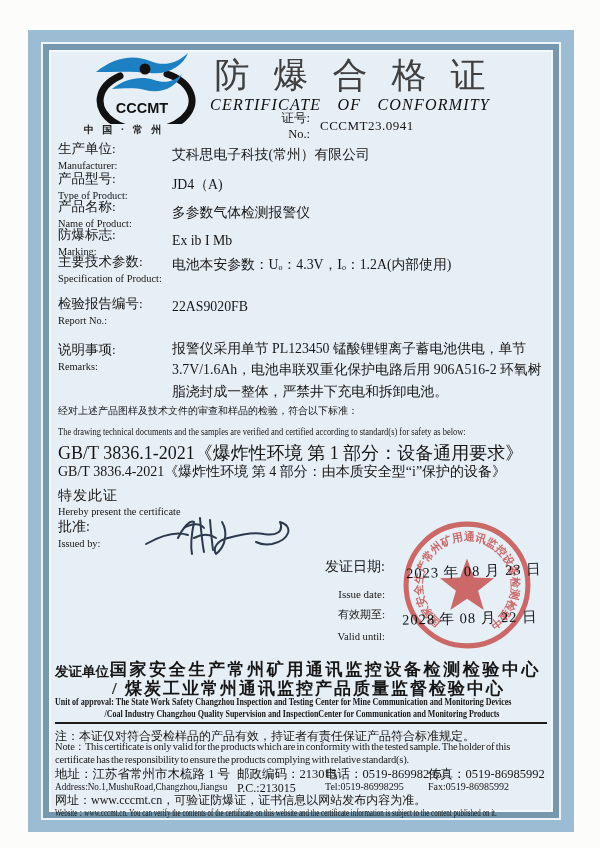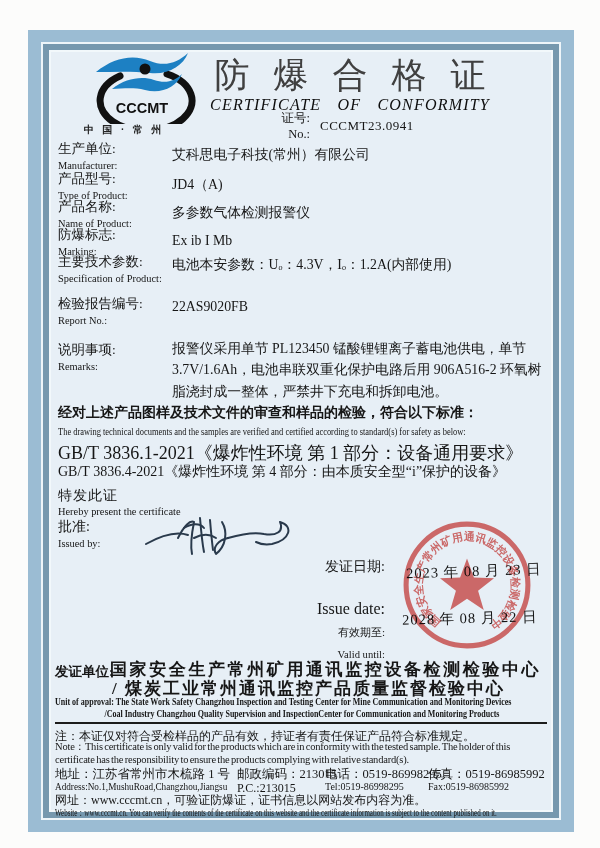--- a/index.html
+++ b/index.html
@@ -25,34 +25,34 @@
   .certno-label{left:248px;top:110px;width:62px;text-align:right;font-size:12.5px;line-height:1.3;}
   .certno-value{left:320px;top:118px;font-size:13px;letter-spacing:.5px;}
 
   
   .f-label{left:58px;width:112px;}
   .f-label .zh{font-size:13.5px;white-space:nowrap;}
   .f-label .en{font-size:10.4px;margin-top:2px;white-space:nowrap;}
   .f-value{left:172px;width:374px;font-size:13.8px;line-height:1.55;}
 
   
-  .std-intro-zh{left:58px;top:404px;font-size:14px;font-weight:bold;}
+  .std-intro-zh{left:58px;top:404px;font-size:10px;}
   .std-intro-en{left:58px;top:426px;font-size:10.3px;transform:scaleX(.82);transform-origin:left top;white-space:nowrap;}
   .std-1{left:58px;top:441px;font-size:18px;}
   .std-2{left:58px;top:463px;font-size:14px;}
   .present-zh{left:58px;top:487px;font-size:14px;letter-spacing:1px;}
   .present-en{left:58px;top:506px;font-size:10.4px;}
   .approve-zh{left:58px;top:518px;font-size:14px;}
   .approve-en{left:58px;top:538px;font-size:10.4px;}
 
   .signature{left:138px;top:508px;}
 
   .dates-labels{left:250px;top:558px;width:135px;text-align:right;}
   .dates-labels .zh1{font-size:14px;}
-  .dates-labels .en1{font-size:16px;margin-top:24px;}
+  .dates-labels .en1{font-size:11px;margin-top:12px;}
   .dates-labels .zh2{font-size:11px;margin-top:7px;}
   .dates-labels .en2{font-size:10.6px;margin-top:9px;}
   .date-issue{left:406px;top:562px;font-size:14.5px;letter-spacing:1px;transform:rotate(-2deg);white-space:nowrap;}
   .date-valid{left:402px;top:609px;font-size:14.5px;letter-spacing:1px;transform:rotate(-1.5deg);white-space:nowrap;}
 
   .seal{left:400px;top:518px;opacity:.82;mix-blend-mode:multiply;}
 
   
   .appr-label{left:55px;top:663px;font-size:13.5px;font-weight:bold;white-space:nowrap;}
   .appr-zh1{left:110px;top:658px;font-size:17px;font-weight:bold;letter-spacing:2.6px;white-space:nowrap;}

